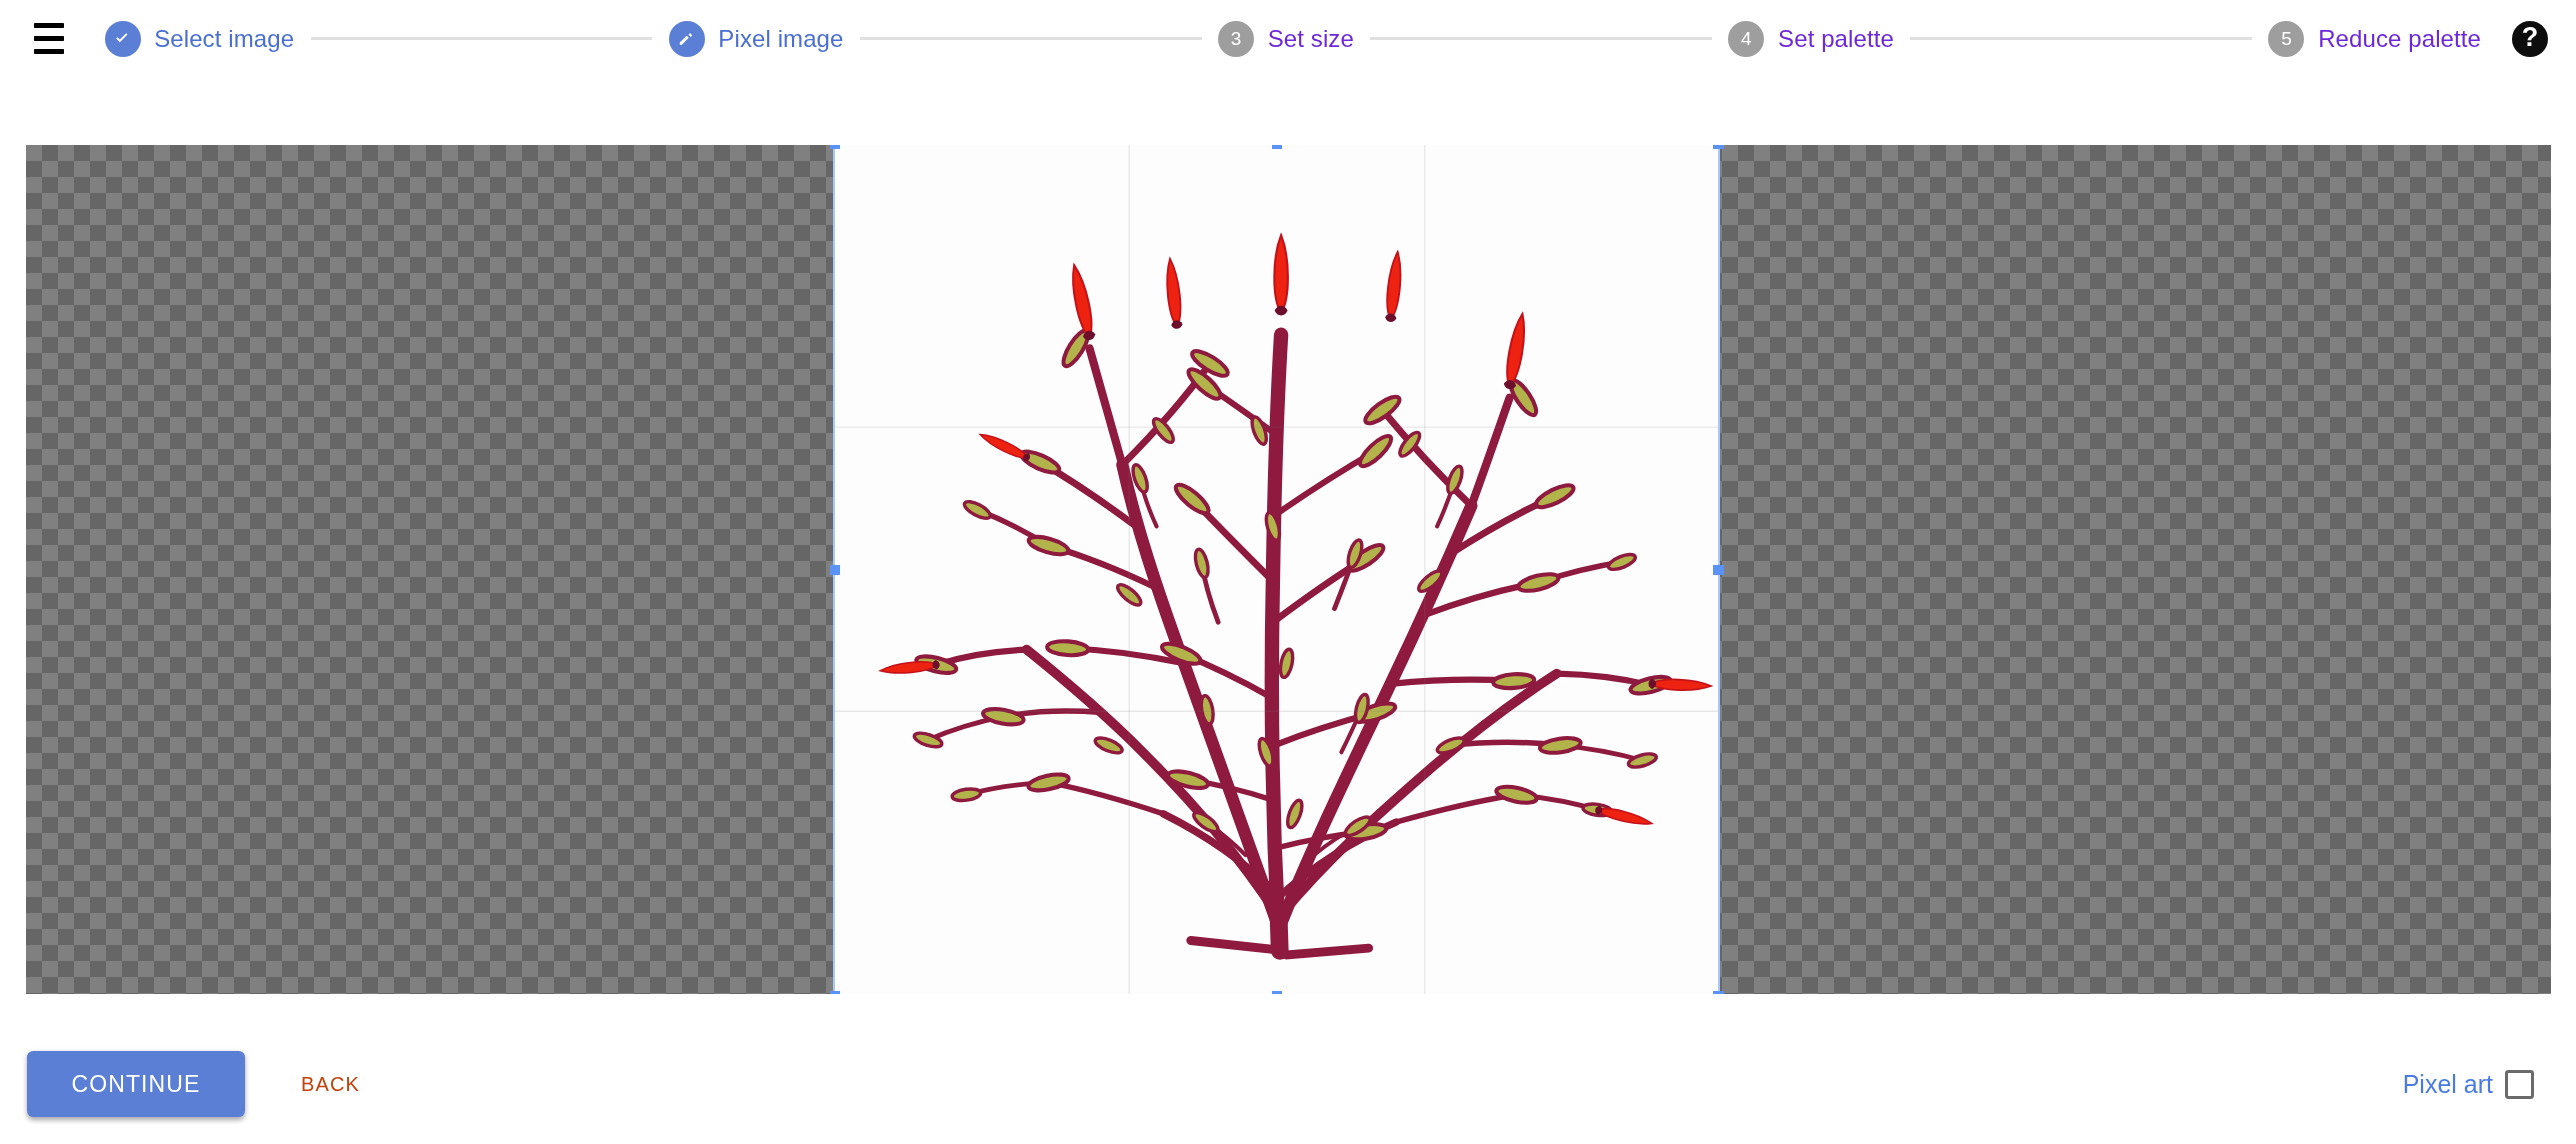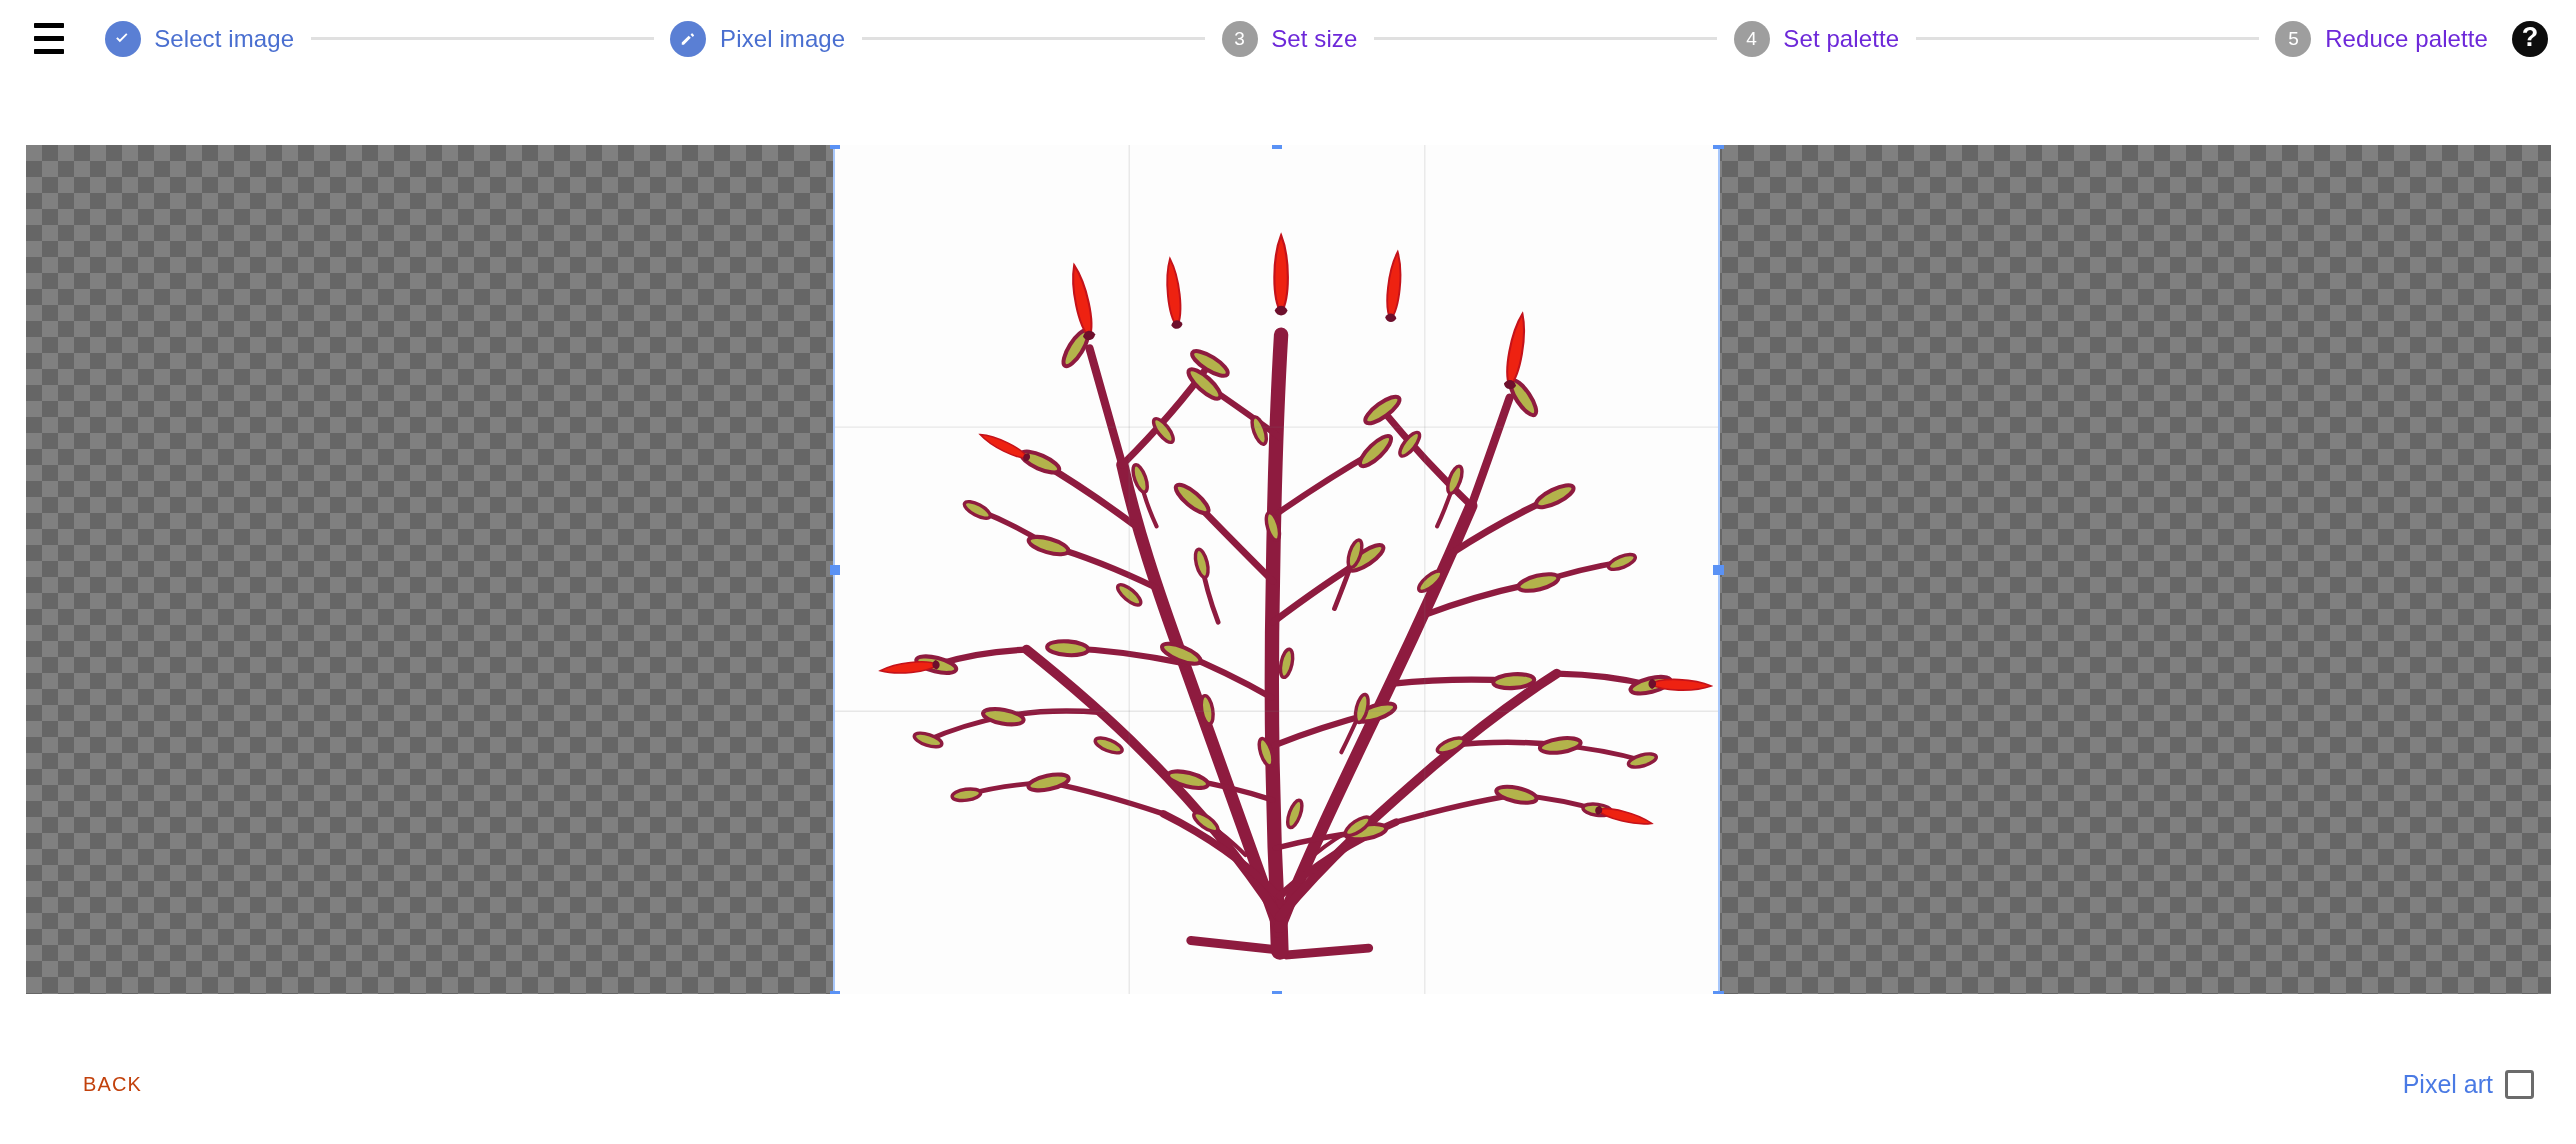--- a/index.html
+++ b/index.html
@@ -44,21 +44,21 @@
     height: 5.5px;
     background: #000000;
     border-radius: 0.7px;
   }
 
   .stepper {
     flex: 1 1 auto;
     display: flex;
     align-items: center;
     margin-left: 27px;
-    margin-right: 23px;
+    margin-right: 30px;
     height: 77px;
   }
 
   .step {
     display: flex;
     align-items: center;
     flex: 0 0 auto;
     gap: 13.7px;
     cursor: pointer;
   }
@@ -465,20 +465,21 @@
     <div class="handle h-tr"></div>
     <div class="handle h-ml"></div>
     <div class="handle h-mr"></div>
     <div class="handle h-bl"></div>
     <div class="handle h-bc"></div>
     <div class="handle h-br"></div>
   </div>
 </div>
 
 <div class="bottombar">
+  <button class="btn-continue">CONTINUE</button>
   <button class="btn-back">BACK</button>
 
   <div class="spacer"></div>
 
   <div class="pixelart-group">
     <span class="pixelart-label">Pixel art</span>
     <span class="pixelart-box"></span>
   </div>
 </div>
 

